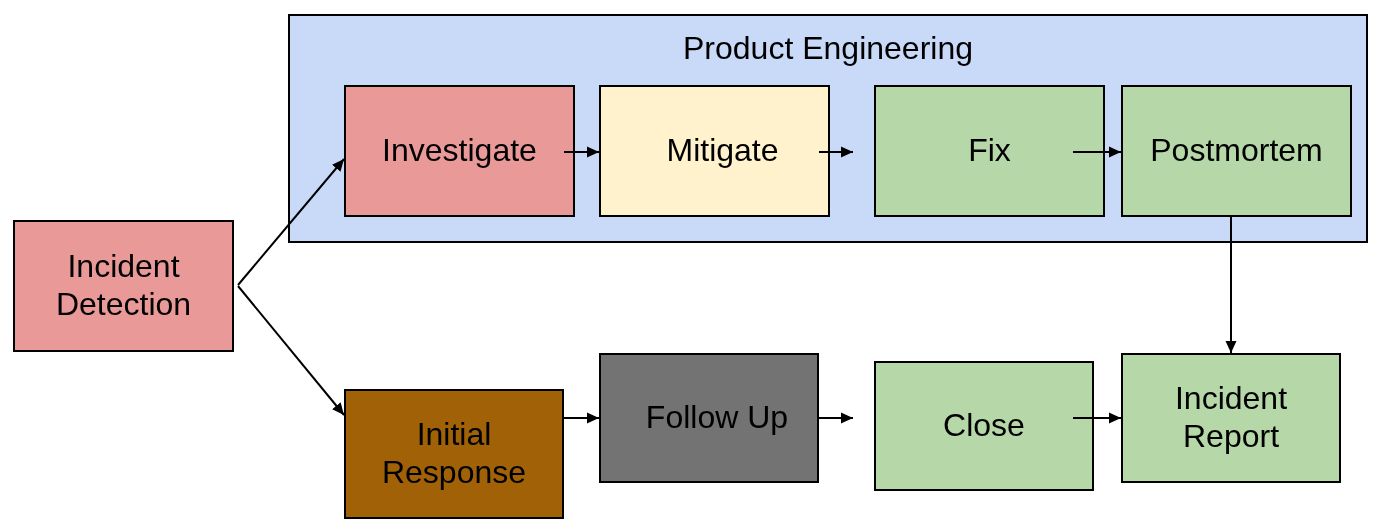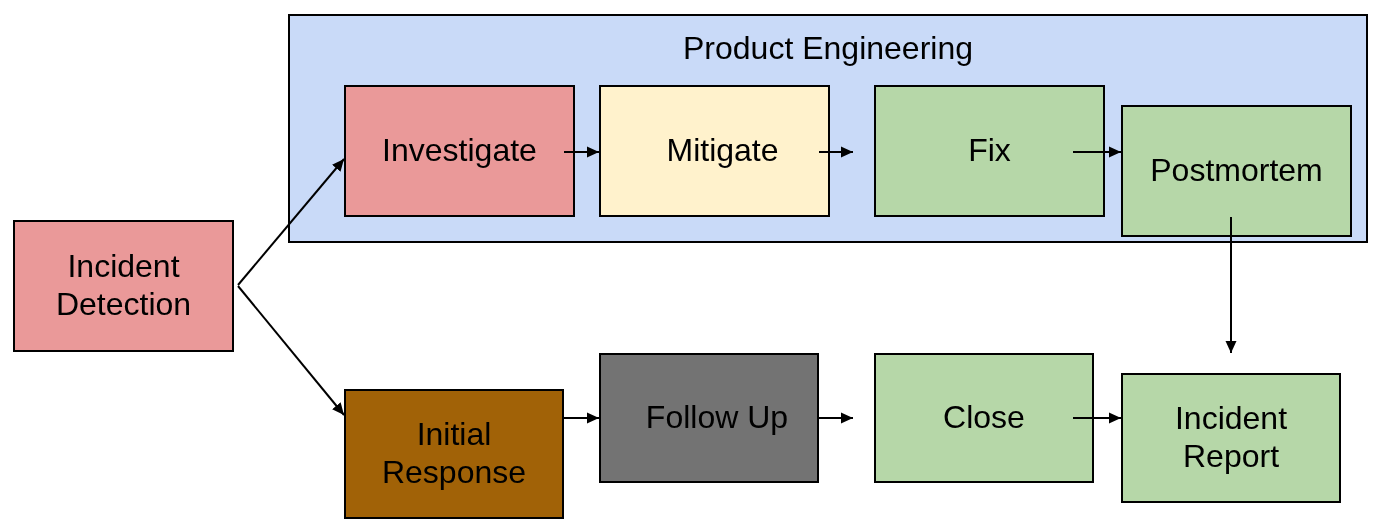--- a/index.html
+++ b/index.html
@@ -44,21 +44,21 @@
     line-height: 1.18;
     white-space: pre-line;
   }
   
   .n-detection { left: 13px;  top: 220px; width: 221px; height: 132px; }
   .row-top     { top: 85px;  height: 132px; width: 231px; }
   .row-bottom  { top: 353px; height: 130px; width: 220px; }
   .col-1 { left: 344px; }
   .col-2 { left: 599px; padding-left: 16px; }
   .col-3 { left: 874px; }
-  .col-4 { left: 1121px; margin-top: 20px; }
+  .col-4 { left: 1121px; }
   .arrows {
     position: absolute;
     left: 0; top: 0;
     width: 1386px; height: 526px;
     pointer-events: none;
   }
   .arrows line {
     stroke: #000000;
     stroke-width: 2;
   }
@@ -78,21 +78,21 @@
 Detection</div>
 
   <div class="node row-top col-1" style="background-color: rgb(234, 153, 153);">Investigate</div>
   <div class="node row-top col-2" style="background-color: rgb(255, 242, 204);">Mitigate</div>
   <div class="node row-top col-3" style="background-color: rgb(182, 215, 168);">Fix</div>
   <div class="node row-top col-4" style="background-color: rgb(182, 215, 168);">Postmortem</div>
 
   <div class="node row-bottom col-1" style="background-color: #a16207; margin-top: 36px;">Initial
 Response</div>
   <div class="node row-bottom col-2" style="background-color: #737373;">Follow Up</div>
-  <div class="node row-bottom col-3" style="background-color: rgb(182, 215, 168);">Close</div>
+  <div class="node row-bottom col-3" style="background-color: rgb(182, 215, 168); margin-top: 8px;">Close</div>
   <div class="node row-bottom col-4" style="background-color: rgb(182, 215, 168);">Incident
 Report</div>
 
   <svg class="arrows" viewBox="0 0 1386 526" xmlns="http://www.w3.org/2000/svg">
     <defs>
       <marker id="ah" viewBox="0 -6 14 12" markerWidth="14" markerHeight="12" refX="12" refY="0" orient="auto" markerUnits="userSpaceOnUse">
         <path class="head" d="M0,-5.5 L12,0 L0,5.5 Z"></path>
       </marker>
     </defs>
     <line x1="238" y1="285" x2="344" y2="159" marker-end="url(#ah)"></line>

